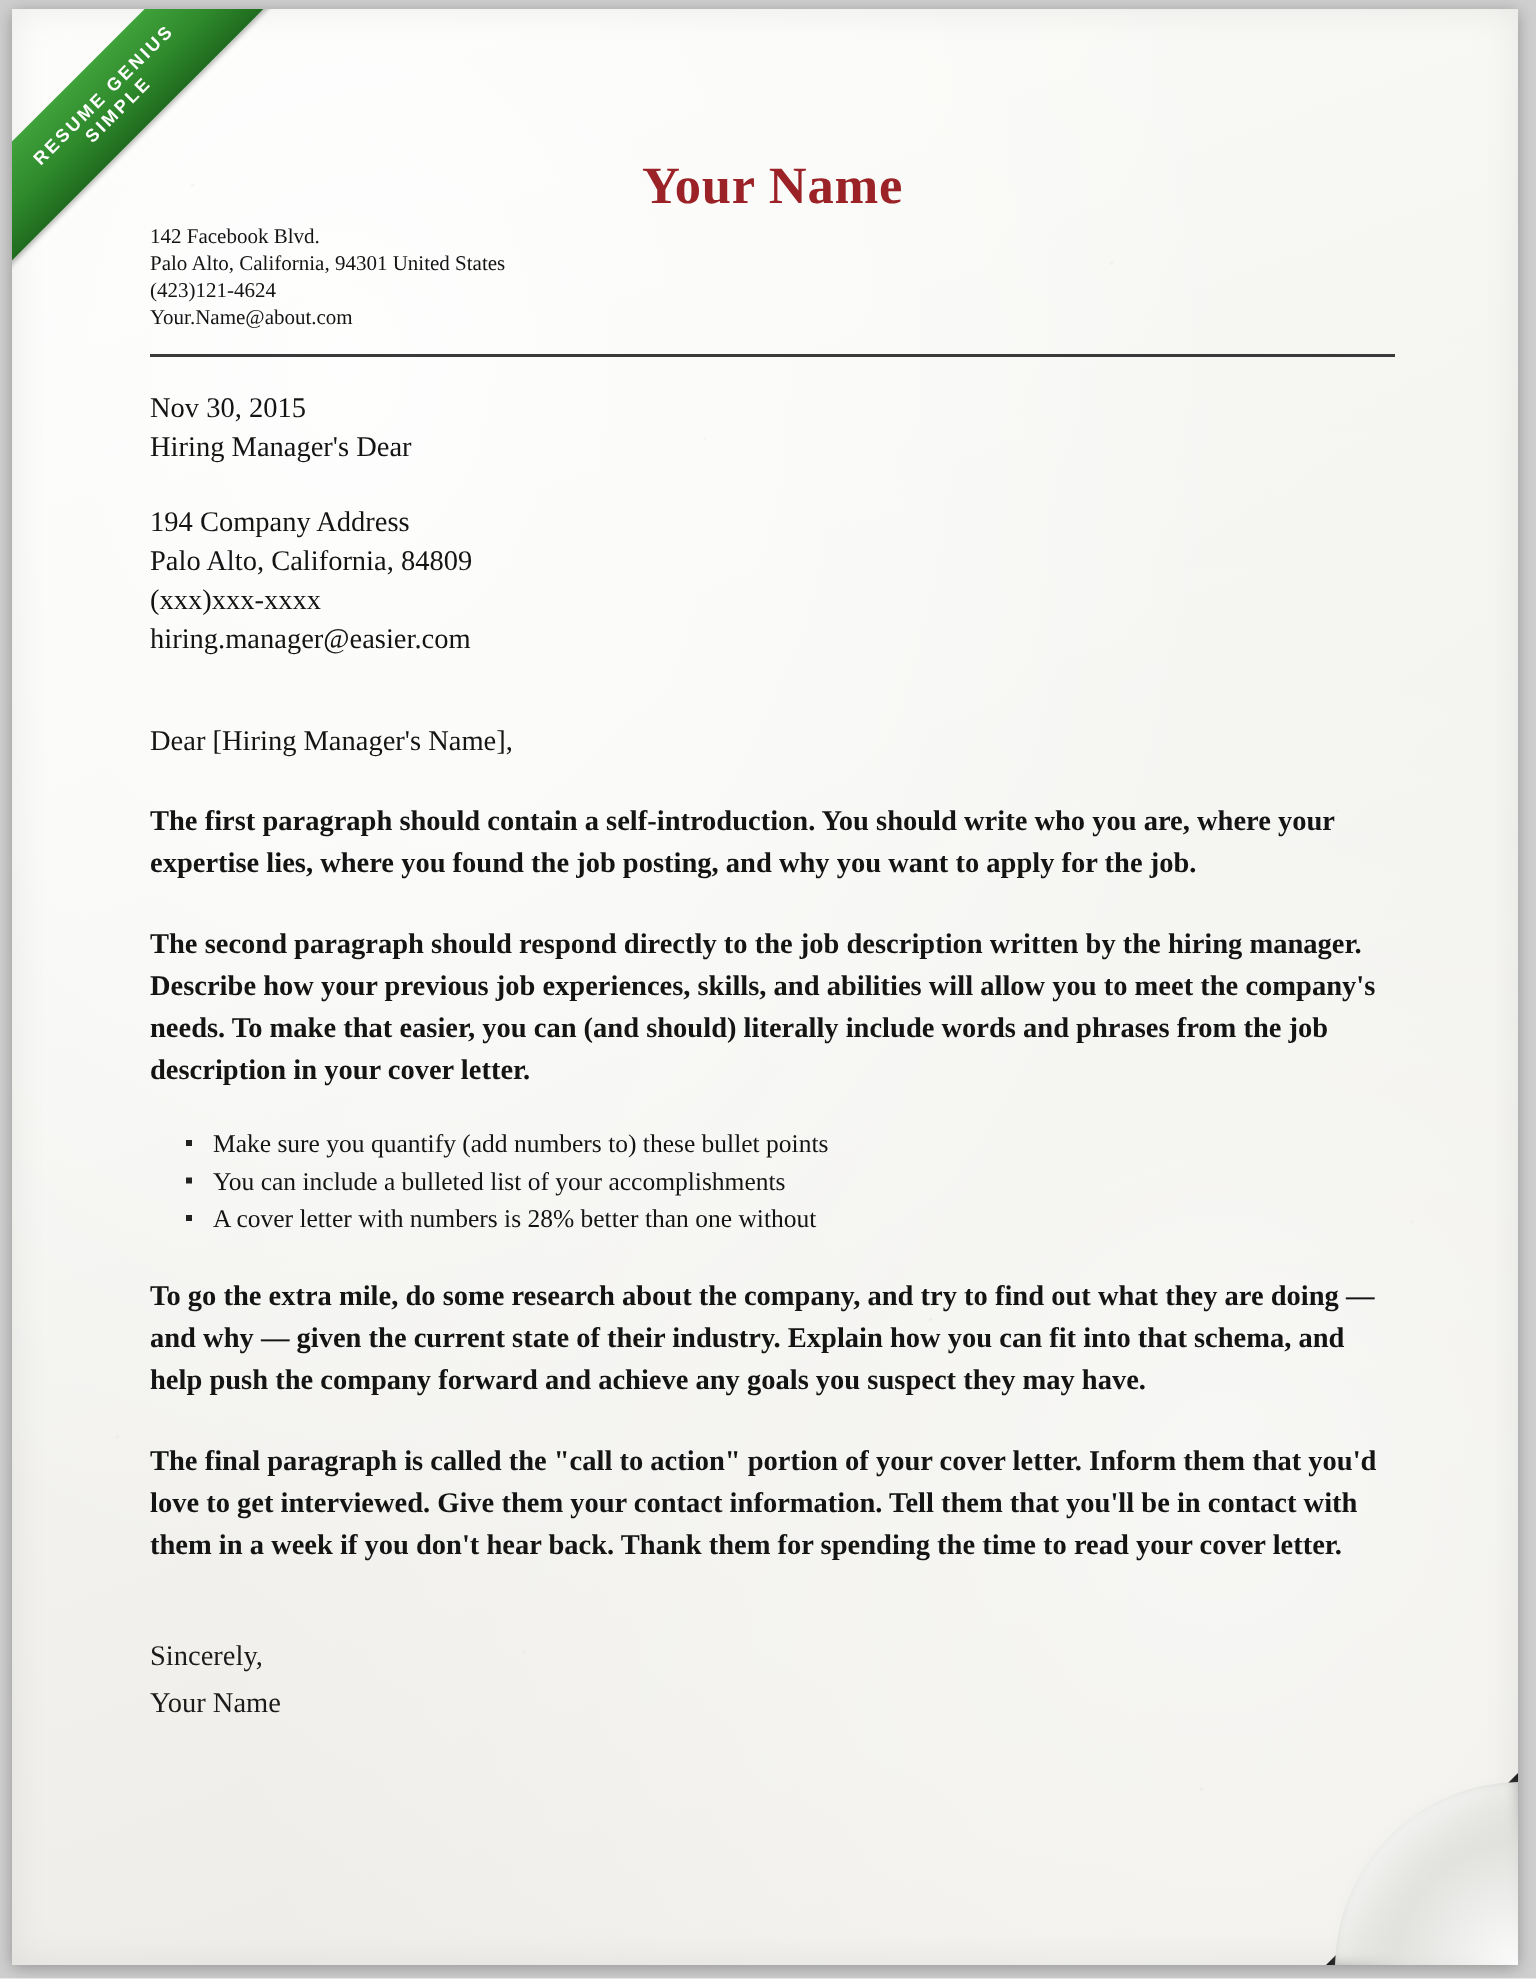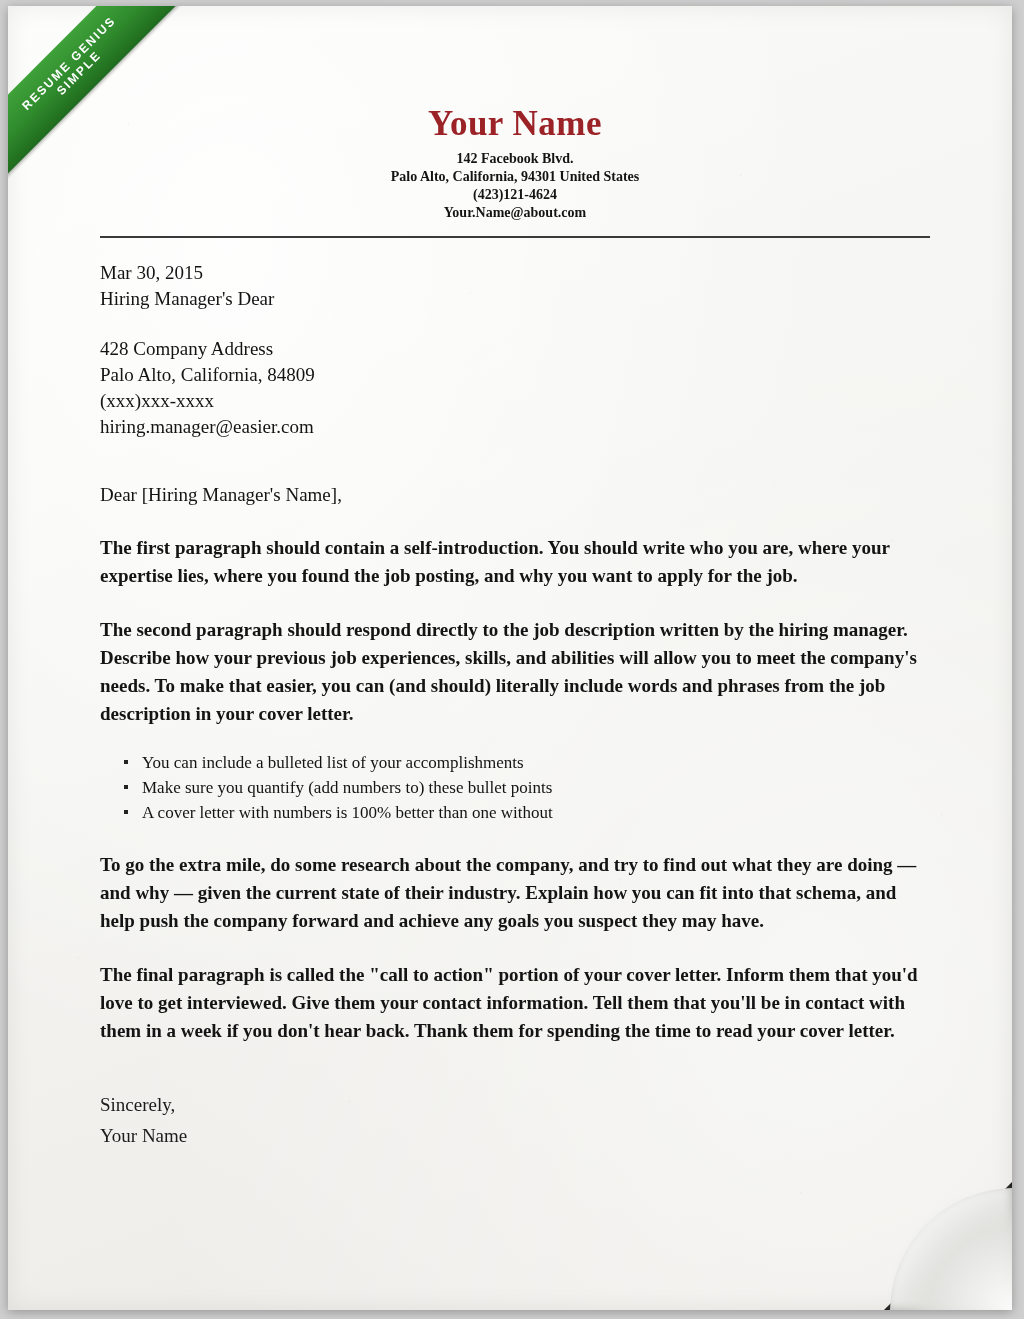--- a/index.html
+++ b/index.html
@@ -109,23 +109,23 @@
     text-align: center;
     color: #9b2226;
     font-family: "Liberation Serif", serif;
     font-weight: bold;
     font-size: 35px;
     letter-spacing: 0.5px;
     margin-top: 98px;
     margin-bottom: 6px;
   }
   .contact {
-    text-align: center;
-    font-family: "Liberation Serif", serif;
-    font-weight: bold;
+    text-align: left;
+    font-family: "Liberation Serif", serif;
+    font-weight: normal;
     font-size: 14px;
     line-height: 18px;
     color: #141414;
   }
   .rule {
     margin-top: 14px;
     height: 2px;
     background: #3a3a3a;
     width: 100%;
   }
@@ -244,41 +244,41 @@
       <div class="contact">
         <div>142 Facebook Blvd.</div>
         <div>Palo Alto, California, 94301 United States</div>
         <div>(423)121-4624</div>
         <div>Your.Name@about.com</div>
       </div>
 
       <div class="rule"></div>
 
       <div class="block top-gap">
-        <div>Mar 30, 2015</div>
+        <div>Nov 30, 2015</div>
         <div>Hiring Manager's Dear</div>
       </div>
 
       <div class="block" style="margin-top:24px;">
-        <div>428 Company Address</div>
+        <div>194 Company Address</div>
         <div>Palo Alto, California, 84809</div>
         <div>(xxx)xxx-xxxx</div>
         <div>hiring.manager@easier.com</div>
       </div>
 
       <div class="block" style="margin-top:42px;">Dear [Hiring Manager's Name],</div>
 
       <p class="para">The first paragraph should contain a self-introduction. You should write who you are, where your expertise lies, where you found the job posting, and why you want to apply for the job.</p>
 
       <p class="para">The second paragraph should respond directly to the job description written by the hiring manager. Describe how your previous job experiences, skills, and abilities will allow you to meet the company's needs. To make that easier, you can (and should) literally include words and phrases from the job description in your cover letter.</p>
 
       <ul class="bullets">
+        <li>Make sure you quantify (add numbers to) these bullet points</li>
         <li>You can include a bulleted list of your accomplishments</li>
-        <li>Make sure you quantify (add numbers to) these bullet points</li>
-        <li>A cover letter with numbers is 100% better than one without</li>
+        <li>A cover letter with numbers is 28% better than one without</li>
       </ul>
 
       <p class="para">To go the extra mile, do some research about the company, and try to find out what they are doing — and why — given the current state of their industry. Explain how you can fit into that schema, and help push the company forward and achieve any goals you suspect they may have.</p>
 
       <p class="para">The final paragraph is called the "call to action" portion of your cover letter. Inform them that you'd love to get interviewed. Give them your contact information. Tell them that you'll be in contact with them in a week if you don't hear back. Thank them for spending the time to read your cover letter.</p>
 
       <div class="sign">
         <div>Sincerely,</div>
         <div>Your Name</div>
       </div>

